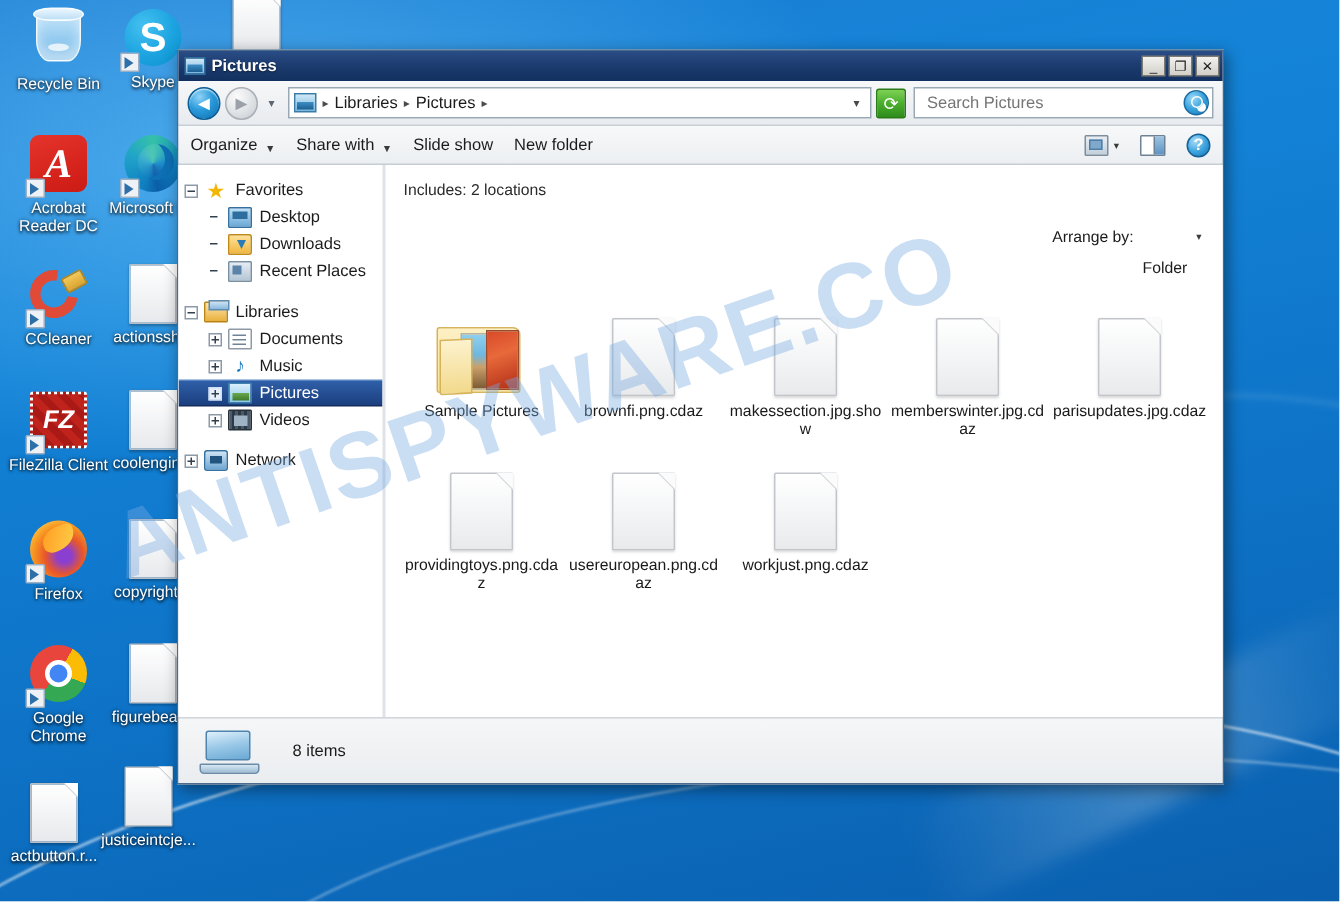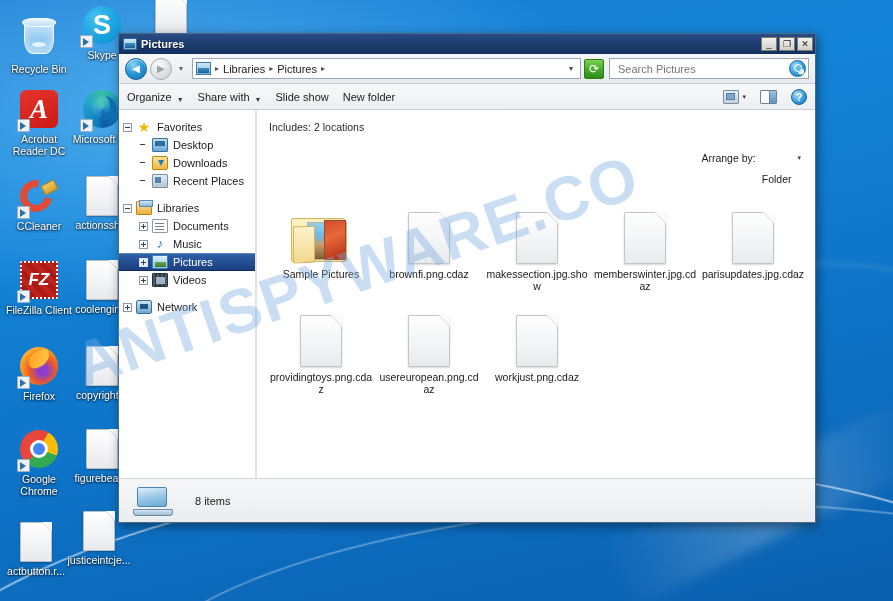--- a/index.html
+++ b/index.html
@@ -610,21 +610,21 @@
 <body>
 
 <div id="desktop">
 
   <div class="arc" id="arc1"></div>
   <div class="arc" id="arc2"></div>
   <div class="arc" id="arc3"></div>
   <div class="glow-streak" id="streak1"></div>
 
   <div id="desktop-icons">
-      <div class="dicon" style="left: 3px; top: 16px;">
+      <div class="dicon" style="left: 3px; top: 3px;">
         <div class="glyphbox">
           <div class="bin"></div>
         </div>
         <span class="lbl">Recycle Bin</span>
       </div>
       <div class="dicon" style="left: 66px; top: 4px;">
         <div class="glyphbox">
           <div class="skype">S</div>
           <div class="shortcut-arrow"></div>
         </div>

